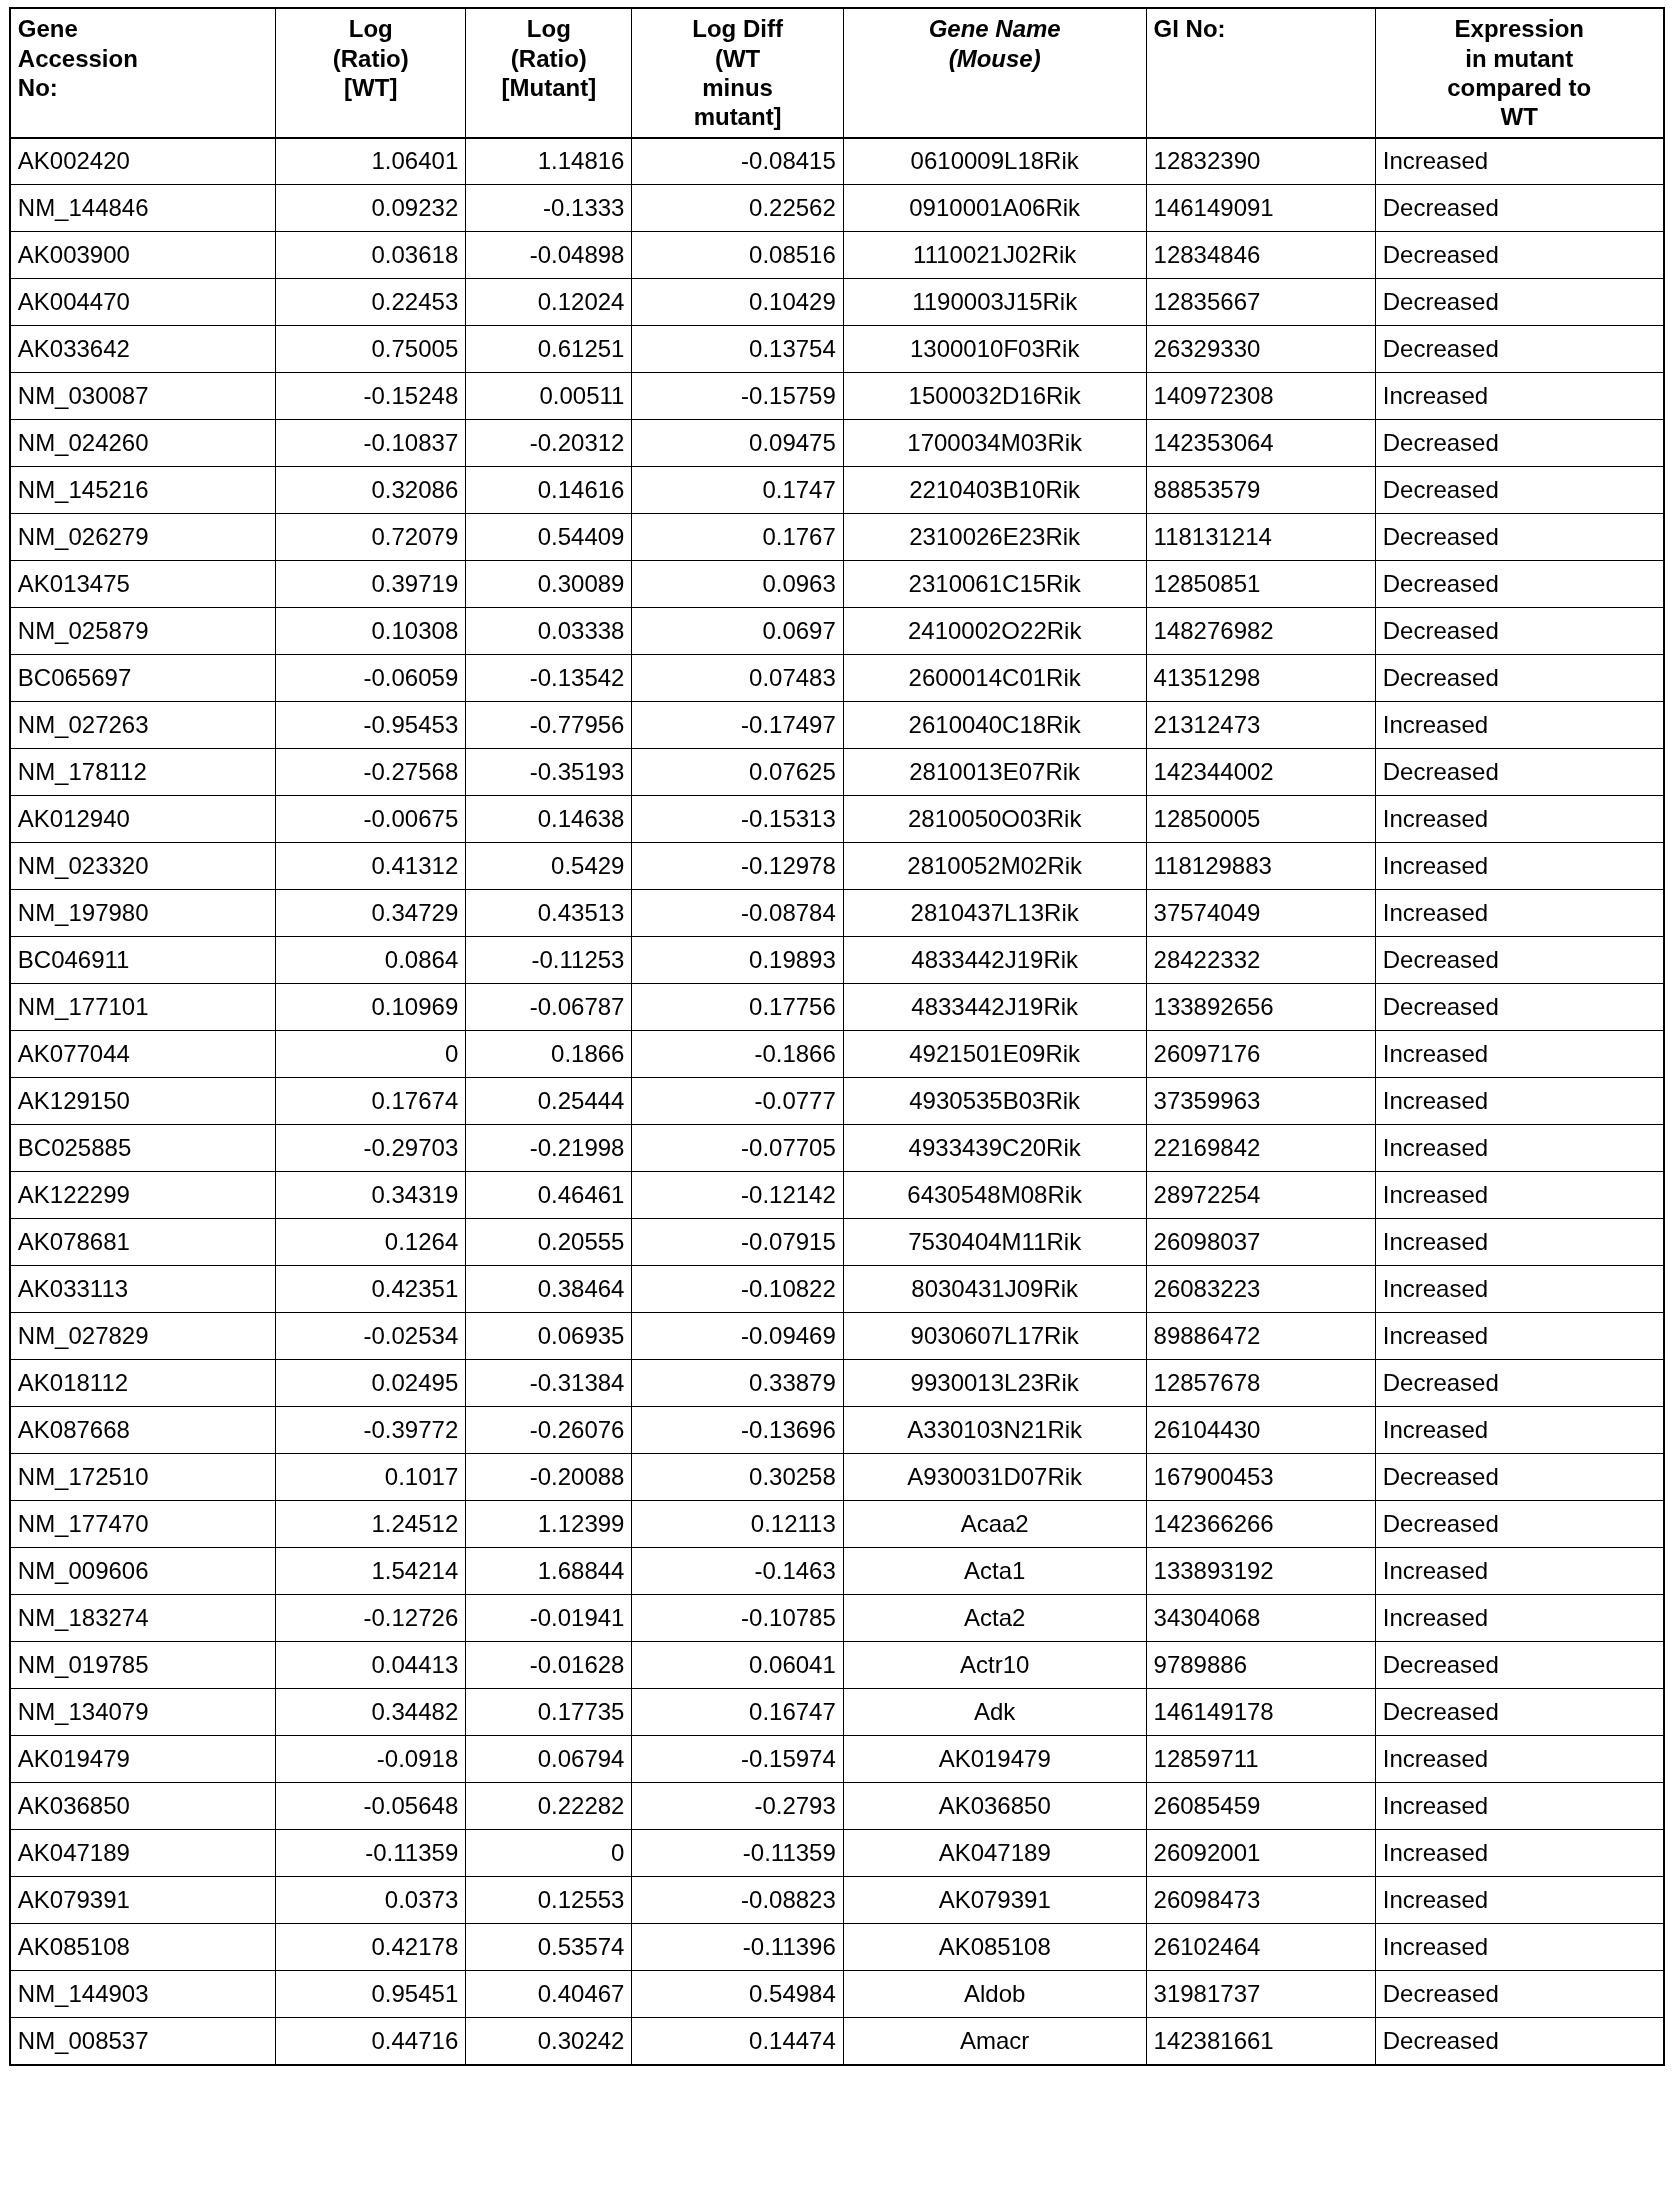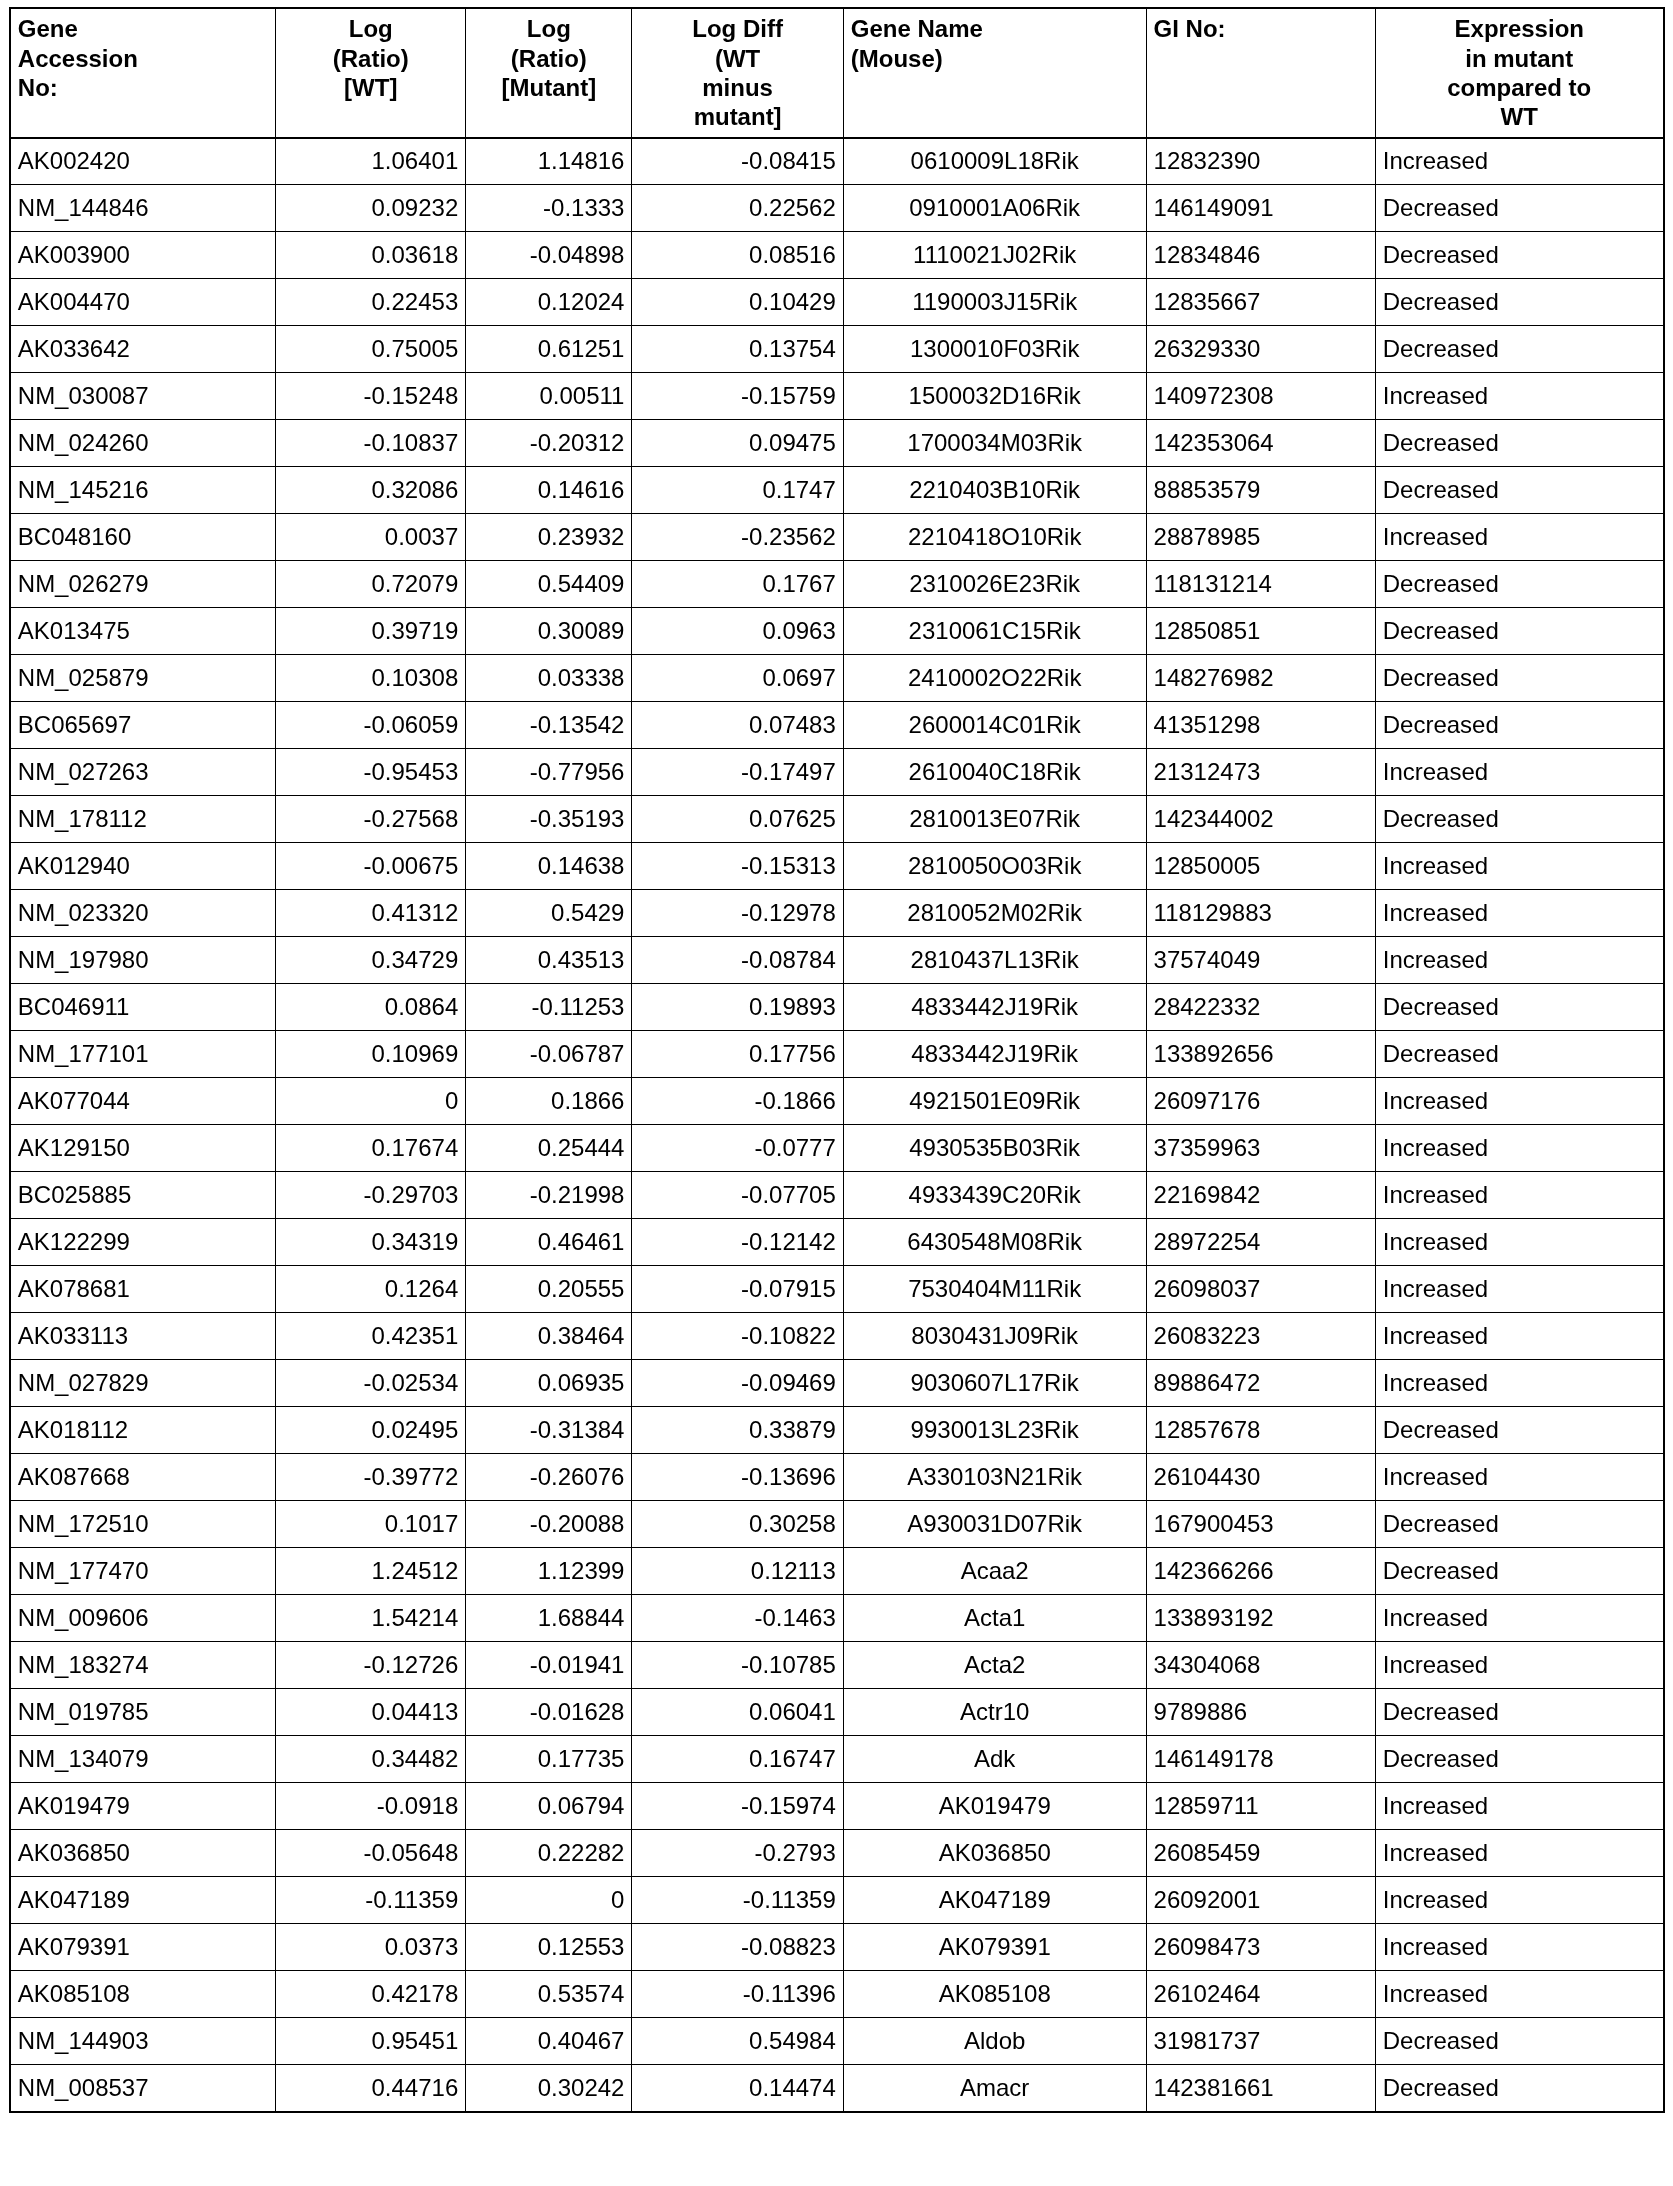--- a/index.html
+++ b/index.html
@@ -47,21 +47,21 @@
     padding-bottom: 5.3px;
     line-height: 1.22;
     white-space: normal;
     border-bottom: 2.6px solid #000;
   }
   
   th.h-accession { text-align: left; }
   th.h-logwt,
   th.h-logmut,
   th.h-logdiff { text-align: center; }
-  th.h-genename { text-align: left; }
+  th.h-genename { text-align: center; font-style: italic; }
   th.h-gino { text-align: left; }
   th.h-expression { text-align: center; }
 
   
   td.c-accession { text-align: left; }
   td.c-num { text-align: right; }
   td.c-genename { text-align: center; }
   td.c-gino { text-align: left; }
   td.c-expression { text-align: left; }
 
@@ -193,29 +193,20 @@
         <tr>
           <td class="c-accession">NM_145216</td>
           <td class="c-num">0.32086</td>
           <td class="c-num">0.14616</td>
           <td class="c-num">0.1747</td>
           <td class="c-genename">2210403B10Rik</td>
           <td class="c-gino">88853579</td>
           <td class="c-expression">Decreased</td>
         </tr>
         <tr>
-          <td class="c-accession">BC048160</td>
-          <td class="c-num">0.0037</td>
-          <td class="c-num">0.23932</td>
-          <td class="c-num">-0.23562</td>
-          <td class="c-genename">2210418O10Rik</td>
-          <td class="c-gino">28878985</td>
-          <td class="c-expression">Increased</td>
-        </tr>
-        <tr>
           <td class="c-accession">NM_026279</td>
           <td class="c-num">0.72079</td>
           <td class="c-num">0.54409</td>
           <td class="c-num">0.1767</td>
           <td class="c-genename">2310026E23Rik</td>
           <td class="c-gino">118131214</td>
           <td class="c-expression">Decreased</td>
         </tr>
         <tr>
           <td class="c-accession">AK013475</td>

